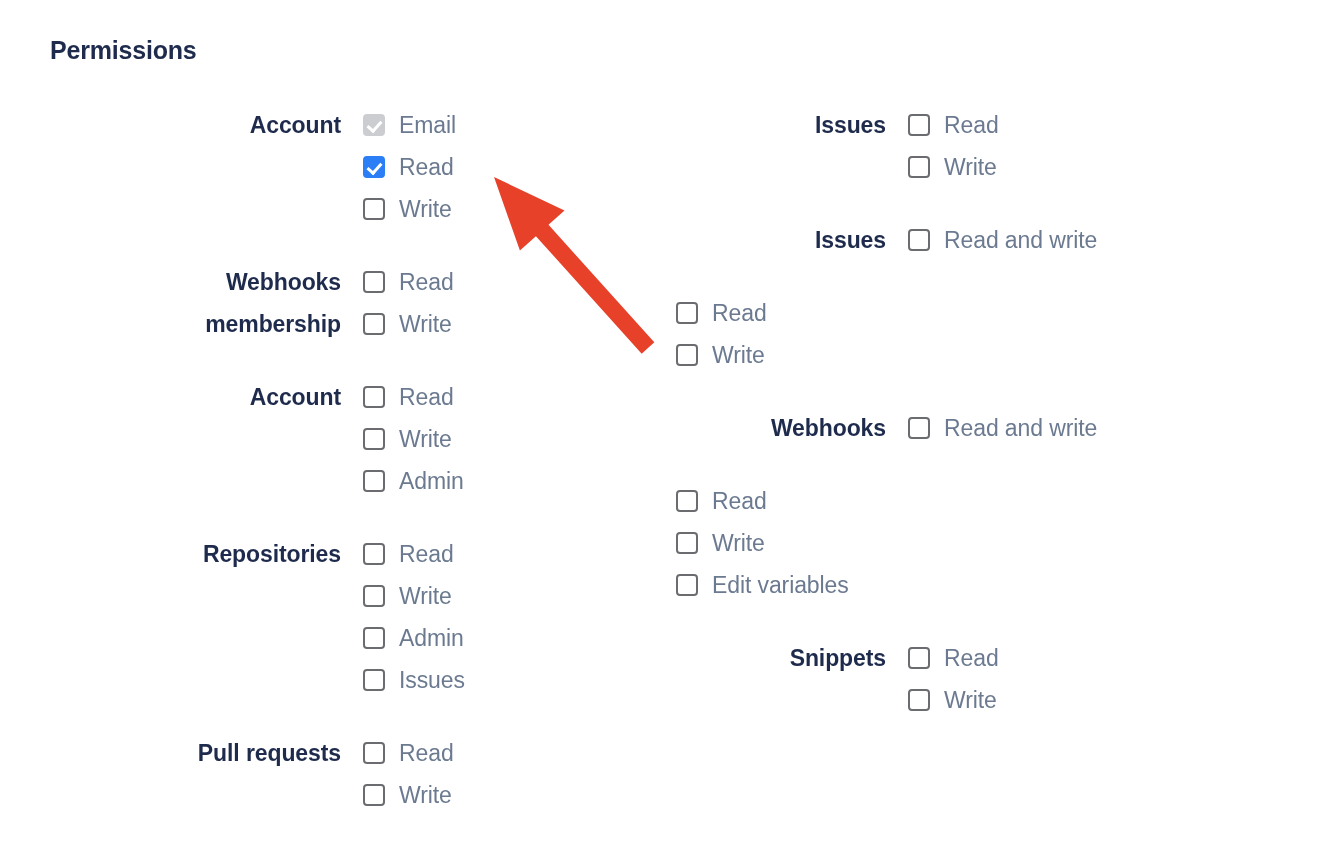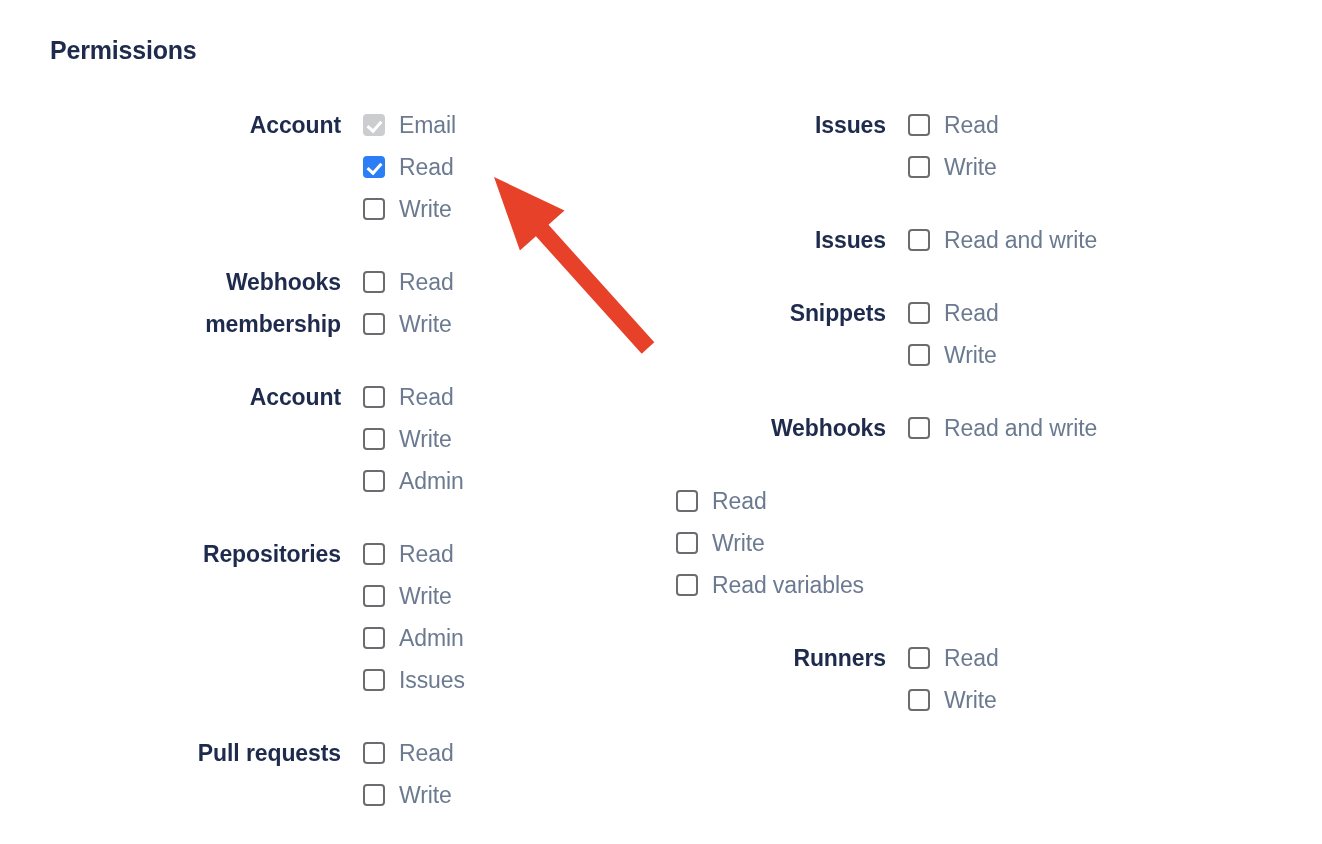--- a/index.html
+++ b/index.html
@@ -250,59 +250,58 @@
       <div class="perm-group">
         <div class="group-label">Issues</div>
         <div class="options">
           <div class="opt-row">
             <span class="cbox"></span>
             <span class="opt-label">Read and write</span>
           </div>
         </div>
       </div>
       <div class="perm-group">
+        <div class="options">
+          <div class="opt-row">
+            <span class="cbox"></span>
+            <span class="opt-label">Read</span>
+          </div>
+          <div class="opt-row">
+            <span class="cbox"></span>
+            <span class="opt-label">Write</span>
+          </div>
+        </div>
+      </div>
+      <div class="perm-group">
+        <div class="group-label">Webhooks</div>
+        <div class="options">
+          <div class="opt-row">
+            <span class="cbox"></span>
+            <span class="opt-label">Read and write</span>
+          </div>
+        </div>
+      </div>
+      <div class="perm-group">
+        <div class="options">
+          <div class="opt-row">
+            <span class="cbox"></span>
+            <span class="opt-label">Read</span>
+          </div>
+          <div class="opt-row">
+            <span class="cbox"></span>
+            <span class="opt-label">Write</span>
+          </div>
+          <div class="opt-row">
+            <span class="cbox"></span>
+            <span class="opt-label">Edit variables</span>
+          </div>
+        </div>
+      </div>
+      <div class="perm-group">
         <div class="group-label">Snippets</div>
-        <div class="options">
-          <div class="opt-row">
-            <span class="cbox"></span>
-            <span class="opt-label">Read</span>
-          </div>
-          <div class="opt-row">
-            <span class="cbox"></span>
-            <span class="opt-label">Write</span>
-          </div>
-        </div>
-      </div>
-      <div class="perm-group">
-        <div class="group-label">Webhooks</div>
-        <div class="options">
-          <div class="opt-row">
-            <span class="cbox"></span>
-            <span class="opt-label">Read and write</span>
-          </div>
-        </div>
-      </div>
-      <div class="perm-group">
-        <div class="options">
-          <div class="opt-row">
-            <span class="cbox"></span>
-            <span class="opt-label">Read</span>
-          </div>
-          <div class="opt-row">
-            <span class="cbox"></span>
-            <span class="opt-label">Write</span>
-          </div>
-          <div class="opt-row">
-            <span class="cbox"></span>
-            <span class="opt-label">Read variables</span>
-          </div>
-        </div>
-      </div>
-      <div class="perm-group">
-        <div class="group-label">Runners</div>
         <div class="options">
           <div class="opt-row">
             <span class="cbox"></span>
             <span class="opt-label">Read</span>
           </div>
           <div class="opt-row">
             <span class="cbox"></span>
             <span class="opt-label">Write</span>
           </div>
         </div>

